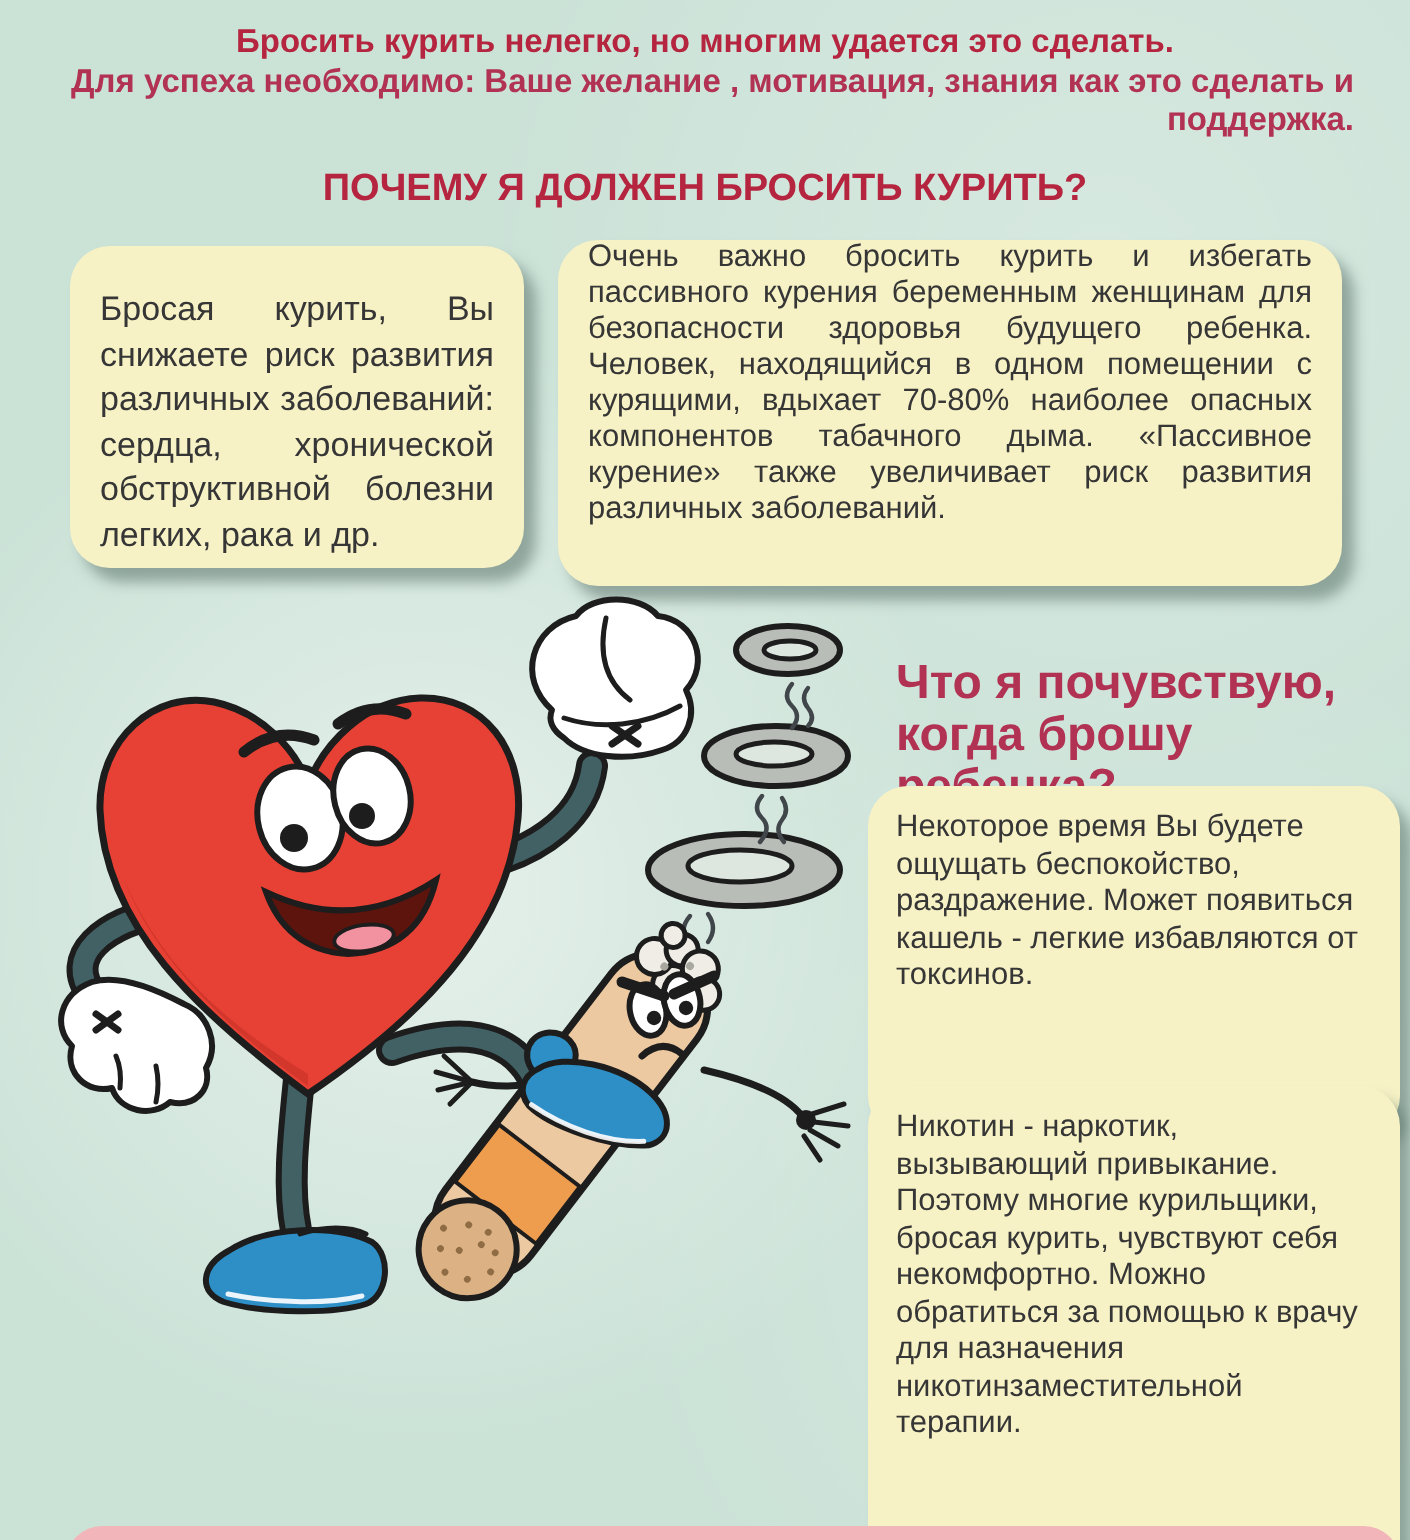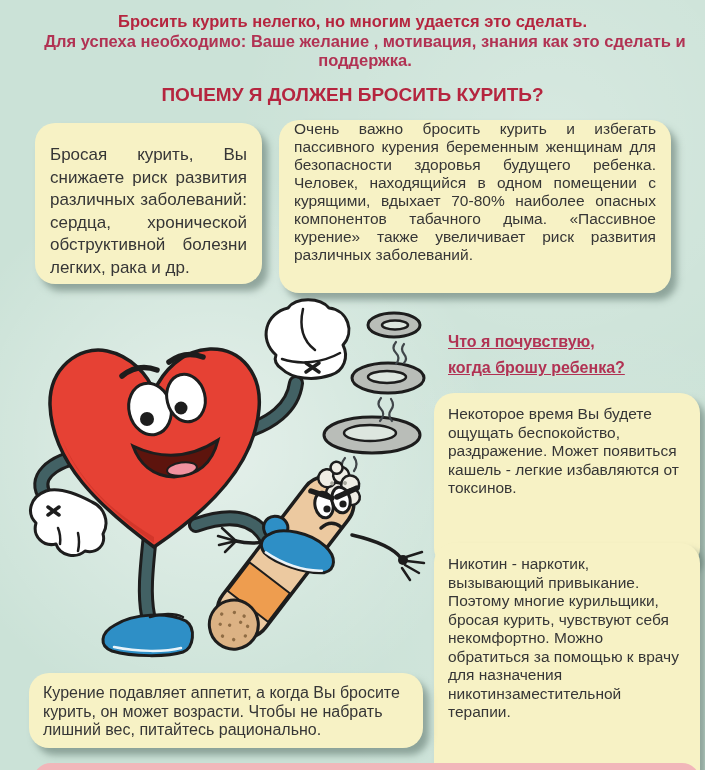--- a/index.html
+++ b/index.html
@@ -8,36 +8,36 @@
   .poster{
     position:relative; width:705px; height:770px; overflow:hidden;
     background:
       radial-gradient(circle at 30% 58%, rgba(255,255,255,.50), rgba(255,255,255,0) 42%),
       radial-gradient(circle at 78% 18%, rgba(255,255,255,.22), rgba(255,255,255,0) 38%),
       radial-gradient(circle at 85% 80%, rgba(255,255,255,.18), rgba(255,255,255,0) 35%),
       var(--bg);
   }
   .top1{ position:absolute; left:0; top:12px; width:705px; text-align:center;
     font-size:16.5px; font-weight:bold; color:var(--accent); }
-  .top2{ position:absolute; left:40px; top:32px; width:650px; text-align:center;
+  .top2{ position:absolute; left:27px; top:32px; width:650px; text-align:right;
     font-size:16.5px; font-weight:bold; color:var(--accent2); line-height:19px; }
   .why{ position:absolute; left:0; top:84px; width:705px; text-align:center;
     font-size:19px; font-weight:bold; color:var(--accent); }
   .card{
     position:absolute; background:var(--card); border-radius:20px;
     box-shadow:6px 7px 7px rgba(88,112,102,.55);
     color:var(--text);
   }
   .card p{ width:100%; }
   .box-benefits{ left:35px; top:123px; width:227px; height:161px; padding:21px 15px;
     font-size:17px; line-height:22.5px; text-align:justify; }
   .box-passive{ left:279px; top:120px; width:392px; height:173px; padding:0 15px;
     font-size:15.5px; line-height:18px; text-align:justify; }
   .feel{ position:absolute; left:448px; top:329px; width:250px;
-    font-size:16px; font-weight:bold; color:var(--accent2); line-height:26px;text-decoration:underline; }
+    font-size:24px; font-weight:bold; color:var(--accent2); line-height:26px; }
   .box-withdrawal{ left:434px; top:393px; width:266px; height:175px; padding:12px 14px;
     font-size:15.5px; line-height:18.5px; }
   .box-nicotine{ left:434px; top:543px; width:266px; height:255px; padding:12px 14px;
     font-size:15.5px; line-height:18.5px; }
   .box-appetite{ left:29px; top:673px; width:394px; height:75px; padding:11px 14px;
     font-size:16px; line-height:18.5px; }
   .pink-strip{ position:absolute; left:33px; top:763px; width:667px; height:40px;
     background:var(--pink); border-radius:18px 18px 0 0; }
   .illu{ position:absolute; left:0; top:295px; width:440px; height:380px; }
 
@@ -84,23 +84,20 @@
   <h2 class="feel"><span>Что я почувствую,</span><br><span>когда брошу ребенка?</span></h2>
 
   <div class="card box-withdrawal">
     <p>Некоторое время Вы будете ощущать беспокойство, раздражение. Может появиться кашель - легкие избавляются от токсинов.</p>
   </div>
 
   <div class="card box-nicotine">
     <p>Никотин - наркотик, вызывающий привыкание. Поэтому многие курильщики, бросая курить, чувствуют себя некомфортно. Можно обратиться за помощью к врачу для назначения никотинзаместительной терапии.</p>
   </div>
 
-  <div class="card box-appetite">
-    <p>Курение подавляет аппетит, а когда Вы бросите курить, он может возрасти. Чтобы не набрать лишний вес, питайтесь рационально.</p>
-  </div>
 
   <div class="pink-strip"></div>
 
   <svg class="illu" viewBox="0 0 440 380">
 
     <g>
       <ellipse class="f-smoke" cx="394" cy="30" rx="26" ry="12"></ellipse>
       <ellipse class="f-hole" cx="395" cy="30" rx="13" ry="4.5"></ellipse>
       <ellipse class="f-smoke" cx="388" cy="83" rx="36" ry="15"></ellipse>
       <ellipse class="f-hole" cx="387" cy="82" rx="19" ry="6"></ellipse>

